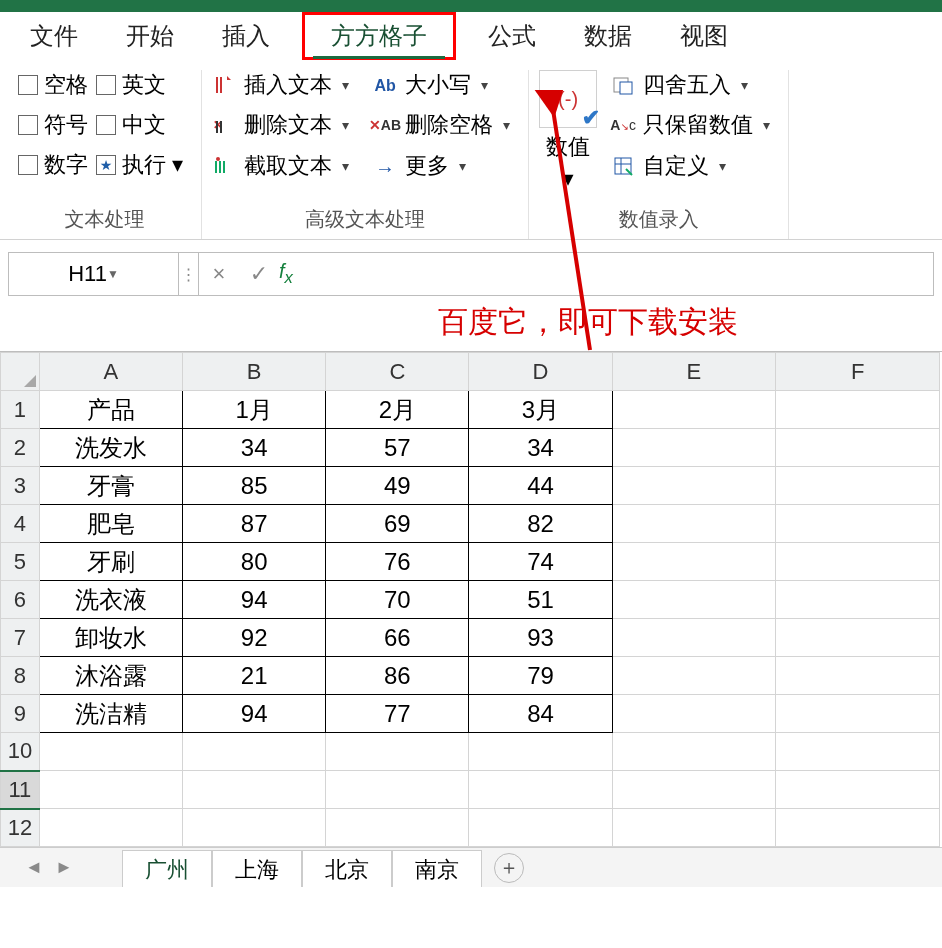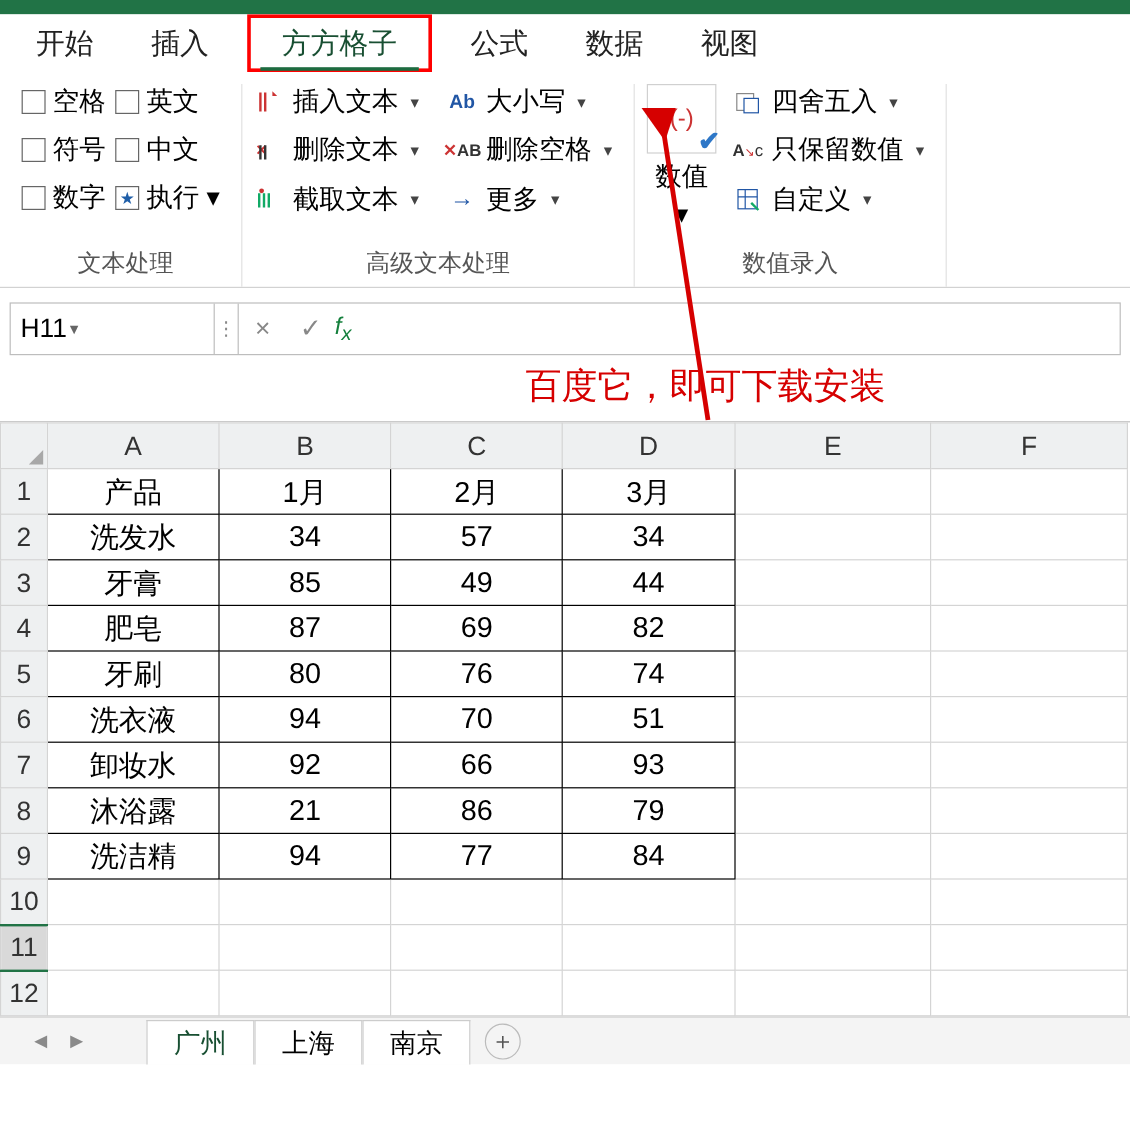--- a/index.html
+++ b/index.html
@@ -150,21 +150,21 @@
     border: 1px solid #bdbdbd;
     background: #fff;
   }
   .namebox {
     width: 170px;
     height: 100%;
     border-right: 1px solid #bdbdbd;
     display: flex; align-items: center;
     padding: 0 8px;
     font-size: 22px;
-    justify-content: flex-start;
+    justify-content: center;
   }
   .namebox .dd {
     color: #666; font-size: 12px;
   }
   .fbar .fbtn {
     width: 40px; text-align:center; font-size: 22px; color:#888;
   }
   .fbar .fx { width: 40px; color:#15803d; font-style: italic; font-size: 20px;}
   .fbar input {
     flex: 1; border: none; font-size: 22px; padding: 0 6px; outline:none;
@@ -254,20 +254,21 @@
     display:inline-flex; align-items:center; justify-content:center;
     margin-left:10px; font-size:20px; color:#555;
   }
 </style>
 </head>
 <body>
 
 <div class="titlebar"></div>
 
 <div class="tabs" id="tabs">
+    <div class="tab">文件</div>
     <div class="tab">开始</div>
     <div class="tab">插入</div>
     <div class="tab active highlight-box">方方格子</div>
     <div class="tab">公式</div>
     <div class="tab">数据</div>
     <div class="tab">视图</div>
   </div>
 
 <div class="ribbon">
 
@@ -563,16 +564,17 @@
     </table>
 </div>
 
 <div class="sheettabs">
   <span class="navb">◄</span>
   <span class="navb">►</span>
   <span style="width:40px"></span>
   <span id="sheetTabs" style="display:flex;gap:0;">
       <div class="stab active">广州</div>
       <div class="stab">上海</div>
+      <div class="stab">北京</div>
       <div class="stab">南京</div>
     </span>
   <span class="addtab">＋</span>
 </div>
 
 </body></html>

